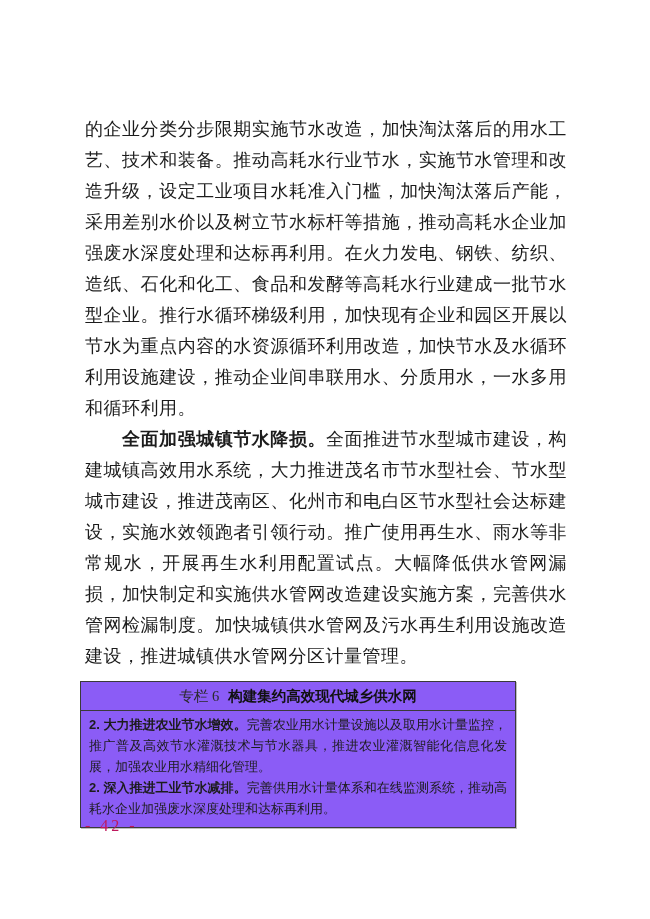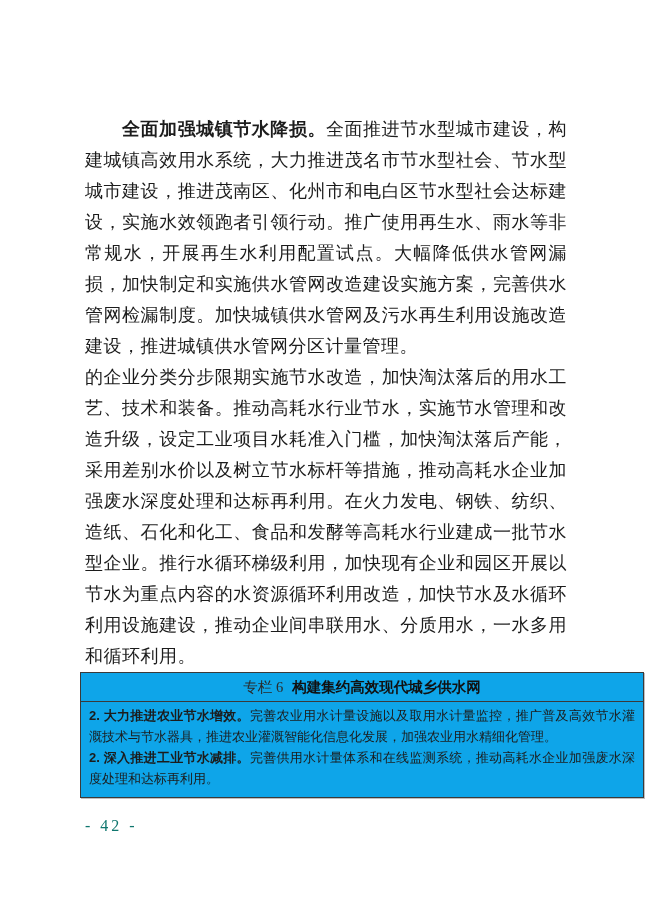--- a/index.html
+++ b/index.html
@@ -26,25 +26,25 @@
     letter-spacing: 0.5px;
     color: #1c1c1c;
   }
   .body-para.indented { text-indent: 37px; }
   .para-lead {
     font-weight: bold;
     font-family: "Liberation Sans", "DejaVu Sans", sans-serif;
   }
   .panel {
     margin-left: -5px;
-    margin-top: 0;
-    width: 564px;
+    margin-top: 9px;
+    width: 436px;
     border: 1.5px solid #3a3a3a;
     box-shadow: 1px 1px 0 rgba(0,0,0,0.25);
-    background: #0ea5e9;
+    background: #8b5cf6;
   }
   .panel-header {
     text-align: center;
     padding: 5px 0 4px 0;
     border-bottom: 1.5px solid #3a3a3a;
     font-size: 14.5px;
     line-height: 19px;
   }
   .panel-label {
     font-family: "Liberation Serif", "DejaVu Serif", serif;
@@ -68,32 +68,32 @@
   .item-lead {
     font-weight: bold;
     font-family: "Liberation Sans", "DejaVu Sans", sans-serif;
   }
   .page-footer {
     position: absolute;
     left: 85px;
     top: 817px;
     font-size: 16px;
     letter-spacing: 3px;
-    color: #0f766e;
+    color: #be185d;
     font-family: "Liberation Serif", "DejaVu Serif", serif;
   }
 </style>
 </head>
 <body>
 
 <div class="doc-content">
 
+  <p class="body-para">的企业分类分步限期实施节水改造，加快淘汰落后的用水工艺、技术和装备。推动高耗水行业节水，实施节水管理和改造升级，设定工业项目水耗准入门槛，加快淘汰落后产能，采用差别水价以及树立节水标杆等措施，推动高耗水企业加强废水深度处理和达标再利用。在火力发电、钢铁、纺织、造纸、石化和化工、食品和发酵等高耗水行业建成一批节水型企业。推行水循环梯级利用，加快现有企业和园区开展以节水为重点内容的水资源循环利用改造，加快节水及水循环利用设施建设，推动企业间串联用水、分质用水，一水多用和循环利用。</p>
+
   <p class="body-para indented"><span class="para-lead">全面加强城镇节水降损。</span><span>全面推进节水型城市建设，构建城镇高效用水系统，大力推进茂名市节水型社会、节水型城市建设，推进茂南区、化州市和电白区节水型社会达标建设，实施水效领跑者引领行动。推广使用再生水、雨水等非常规水，开展再生水利用配置试点。大幅降低供水管网漏损，加快制定和实施供水管网改造建设实施方案，完善供水管网检漏制度。加快城镇供水管网及污水再生利用设施改造建设，推进城镇供水管网分区计量管理。</span></p>
-
-  <p class="body-para">的企业分类分步限期实施节水改造，加快淘汰落后的用水工艺、技术和装备。推动高耗水行业节水，实施节水管理和改造升级，设定工业项目水耗准入门槛，加快淘汰落后产能，采用差别水价以及树立节水标杆等措施，推动高耗水企业加强废水深度处理和达标再利用。在火力发电、钢铁、纺织、造纸、石化和化工、食品和发酵等高耗水行业建成一批节水型企业。推行水循环梯级利用，加快现有企业和园区开展以节水为重点内容的水资源循环利用改造，加快节水及水循环利用设施建设，推动企业间串联用水、分质用水，一水多用和循环利用。</p>
 
   <div class="panel">
     <div class="panel-header"><span class="panel-label">专栏 6</span><span class="panel-title">构建集约高效现代城乡供水网</span></div>
     <div class="panel-body">
       <p class="panel-item"><span class="item-lead">2. 大力推进农业节水增效。</span><span>完善农业用水计量设施以及取用水计量监控，推广普及高效节水灌溉技术与节水器具，推进农业灌溉智能化信息化发展，加强农业用水精细化管理。</span></p>
       <p class="panel-item"><span class="item-lead">2. 深入推进工业节水减排。</span><span>完善供用水计量体系和在线监测系统，推动高耗水企业加强废水深度处理和达标再利用。</span></p>
     </div>
   </div>
 
 </div>

